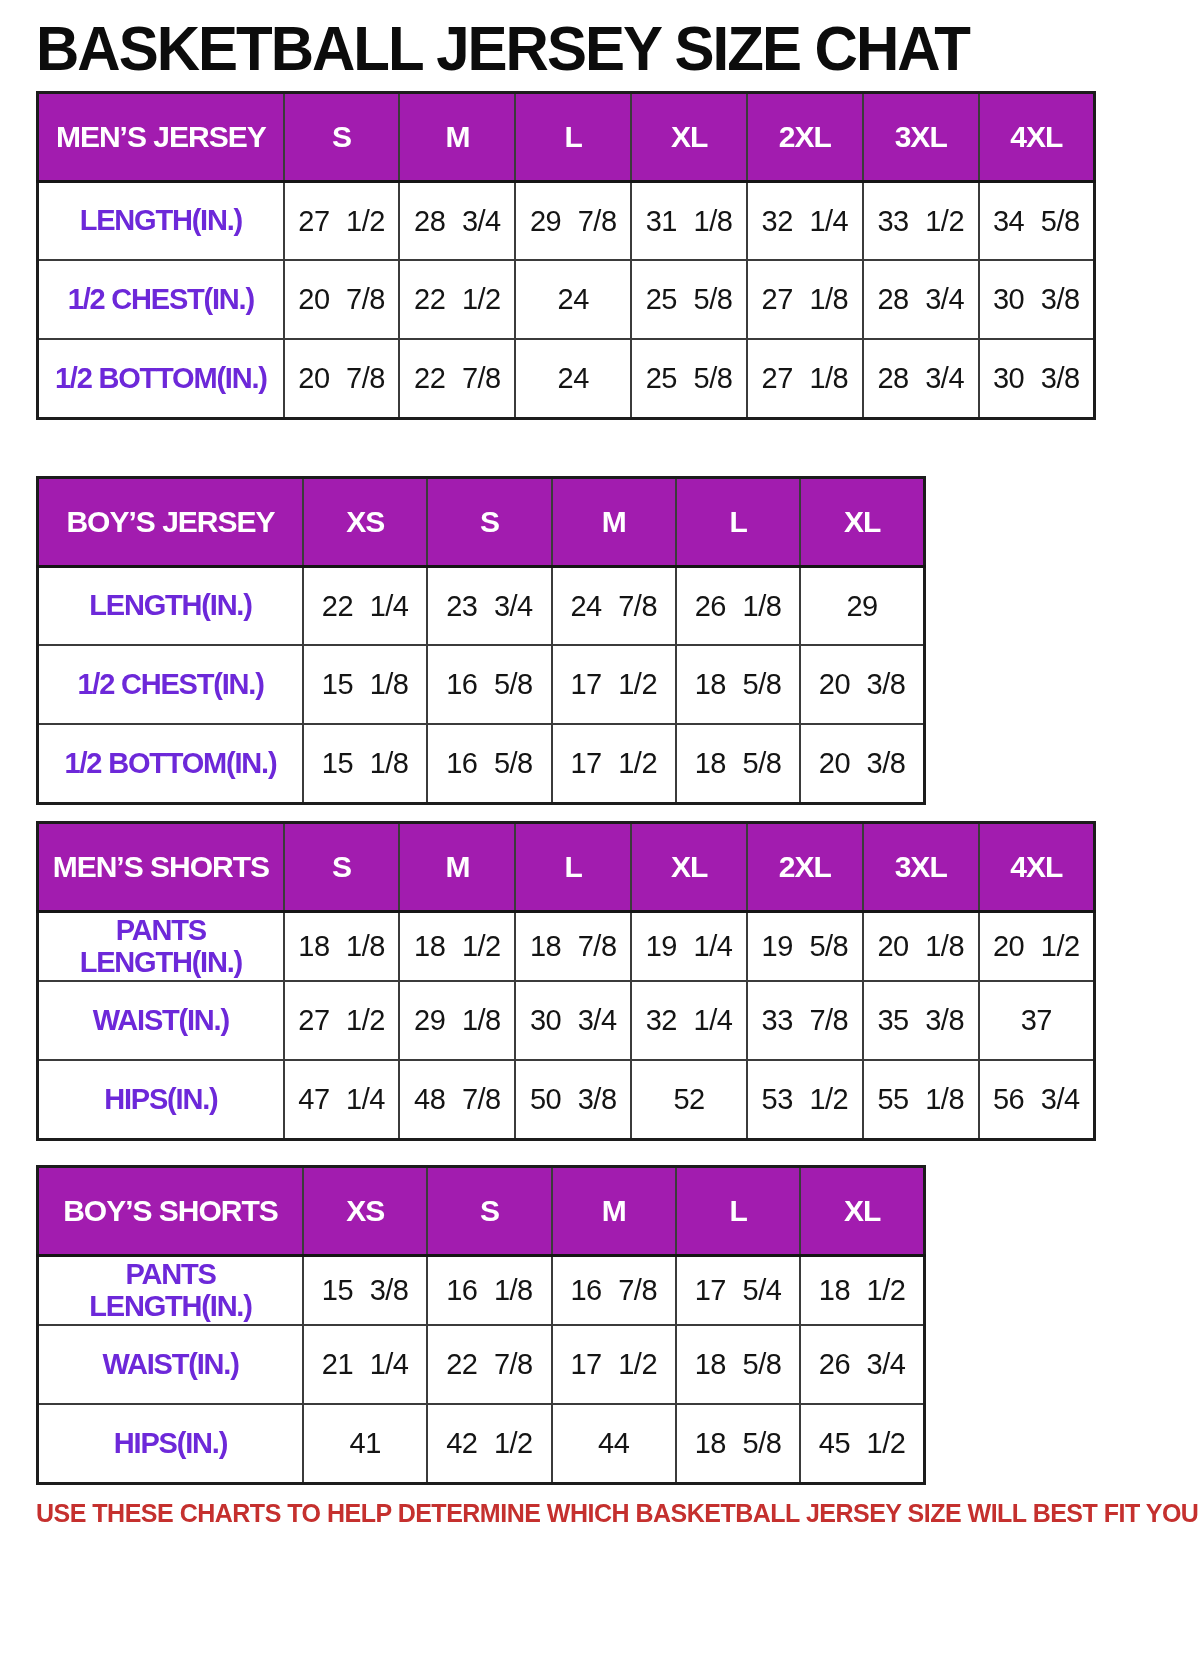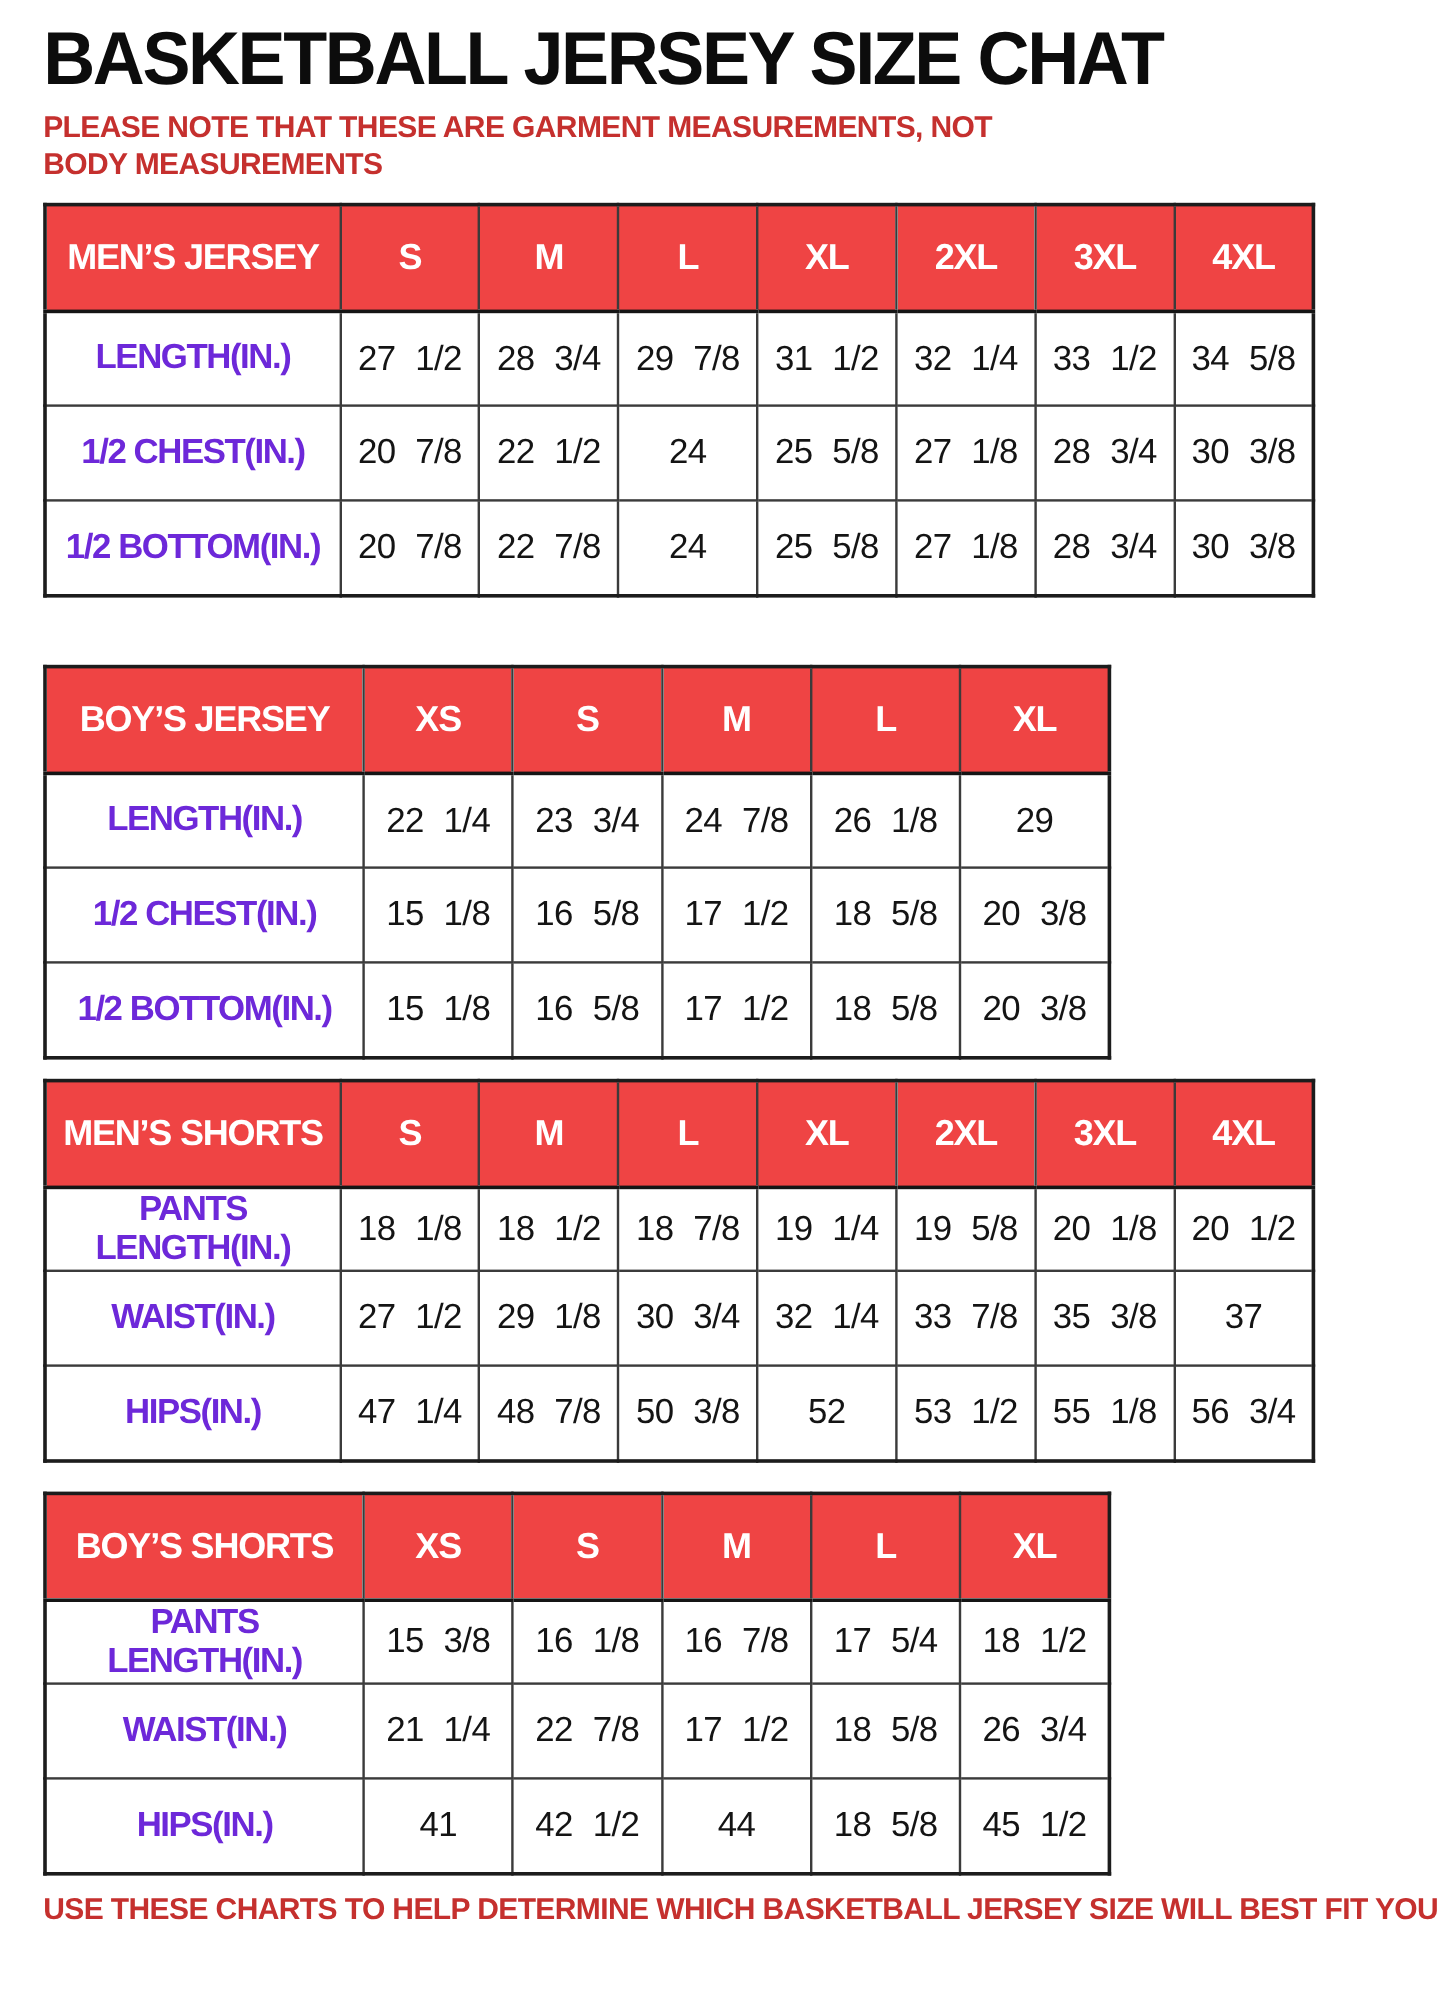--- a/index.html
+++ b/index.html
@@ -44,21 +44,21 @@
   }
   table.size-table th,
   table.size-table td {
     border: 2px solid #3b3b3b;
     text-align: center;
     vertical-align: middle;
     padding: 0 2px;
     overflow: hidden;
   }
   table.size-table thead th {
-    background: #ef4444;
+    background: #a21caf;
     color: #ffffff;
     font-size: 30px;
     font-weight: bold;
     height: 86px;
     letter-spacing: -1px;
     border-bottom: 3px solid #151515;
   }
   table.size-table tbody tr {
     height: 79px;
   }
@@ -87,21 +87,20 @@
     margin-top: 4px;
     white-space: nowrap;
   }
 </style>
 </head>
 <body>
 
 <div class="page">
   <div class="page-title">BASKETBALL JERSEY SIZE CHAT</div>
 
-  <div class="note">PLEASE NOTE THAT THESE ARE GARMENT MEASUREMENTS, NOT BODY MEASUREMENTS</div>
 
   <div>
       <table class="size-table" style="width: 1060px; margin-bottom: 56px;">
         <colgroup>
           <col style="width: 245px;">
           <col style="width: 115.286px;">
           <col style="width: 115.286px;">
           <col style="width: 115.286px;">
           <col style="width: 115.286px;">
           <col style="width: 115.286px;">
@@ -119,21 +118,21 @@
             <th>3XL</th>
             <th>4XL</th>
           </tr>
         </thead>
         <tbody>
           <tr>
             <th class="row-label">LENGTH(IN.)</th>
             <td>27 1/2</td>
             <td>28 3/4</td>
             <td>29 7/8</td>
-            <td>31 1/2</td>
+            <td>31 1/8</td>
             <td>32 1/4</td>
             <td>33 1/2</td>
             <td>34 5/8</td>
           </tr>
           <tr>
             <th class="row-label">1/2 CHEST(IN.)</th>
             <td>20 7/8</td>
             <td>22 1/2</td>
             <td>24</td>
             <td>25 5/8</td>

